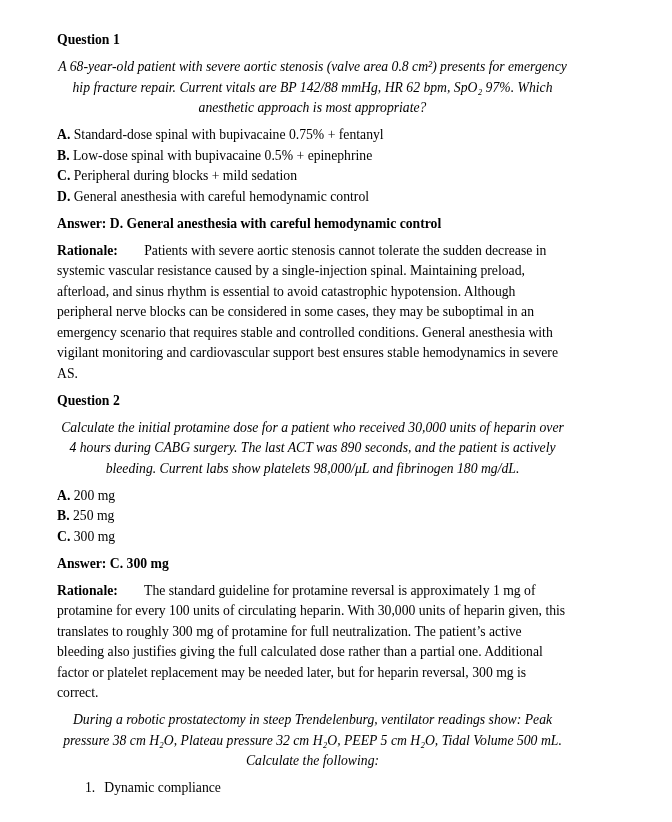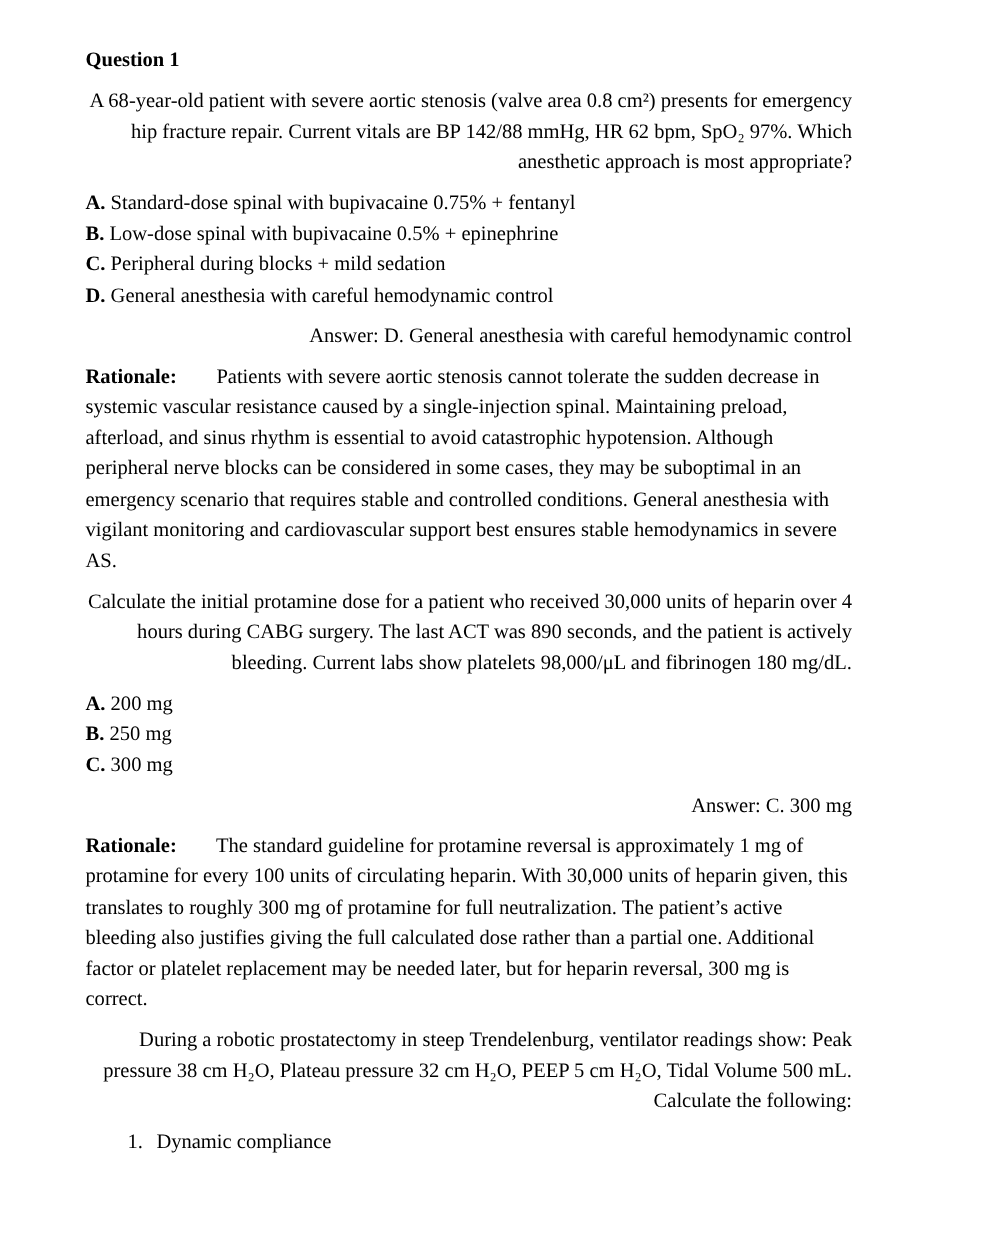--- a/index.html
+++ b/index.html
@@ -23,28 +23,28 @@
     font-size: 13.7px;
     line-height: 20.5px;
   }
   .block {
     margin: 0 0 6.5px 0;
   }
   .q-heading {
     font-weight: bold;
   }
   .stem {
-    text-align: right;
+    text-align: center;
+    font-style: italic;
   }
   .option-line .opt-letter {
     font-weight: bold;
   }
   .answer-line {
-    font-weight: normal;
-    text-align: right;
+    font-weight: bold;
   }
   .rationale-label {
     font-weight: bold;
     margin-right: 23px;
   }
   .list-item {
     padding-left: 28px;
   }
   .list-number {
     display: inline-block;
@@ -79,20 +79,21 @@
       </div>
     </div>
     <p class="block answer-line">Answer: D. General anesthesia with careful hemodynamic control</p>
     <p class="block">
       <span class="rationale-label">Rationale:</span>
       <span>Patients with severe aortic stenosis cannot tolerate the sudden decrease in systemic vascular resistance caused by a single-injection spinal. Maintaining preload, afterload, and sinus rhythm is essential to avoid catastrophic hypotension. Although peripheral nerve blocks can be considered in some cases, they may be suboptimal in an emergency scenario that requires stable and controlled conditions. General anesthesia with vigilant monitoring and cardiovascular support best ensures stable hemodynamics in severe AS.</span>
     </p>
   </div>
 
   <div>
+    <p class="block q-heading">Question 2</p>
     <p class="block stem">Calculate the initial protamine dose for a patient who received 30,000 units of heparin over 4 hours during CABG surgery. The last ACT was 890 seconds, and the patient is actively bleeding. Current labs show platelets 98,000/μL and fibrinogen 180 mg/dL.</p>
     <div class="block">
       <div class="option-line">
         <span class="opt-letter">A.</span>
         <span>200 mg</span>
       </div>
       <div class="option-line">
         <span class="opt-letter">B.</span>
         <span>250 mg</span>
       </div>

